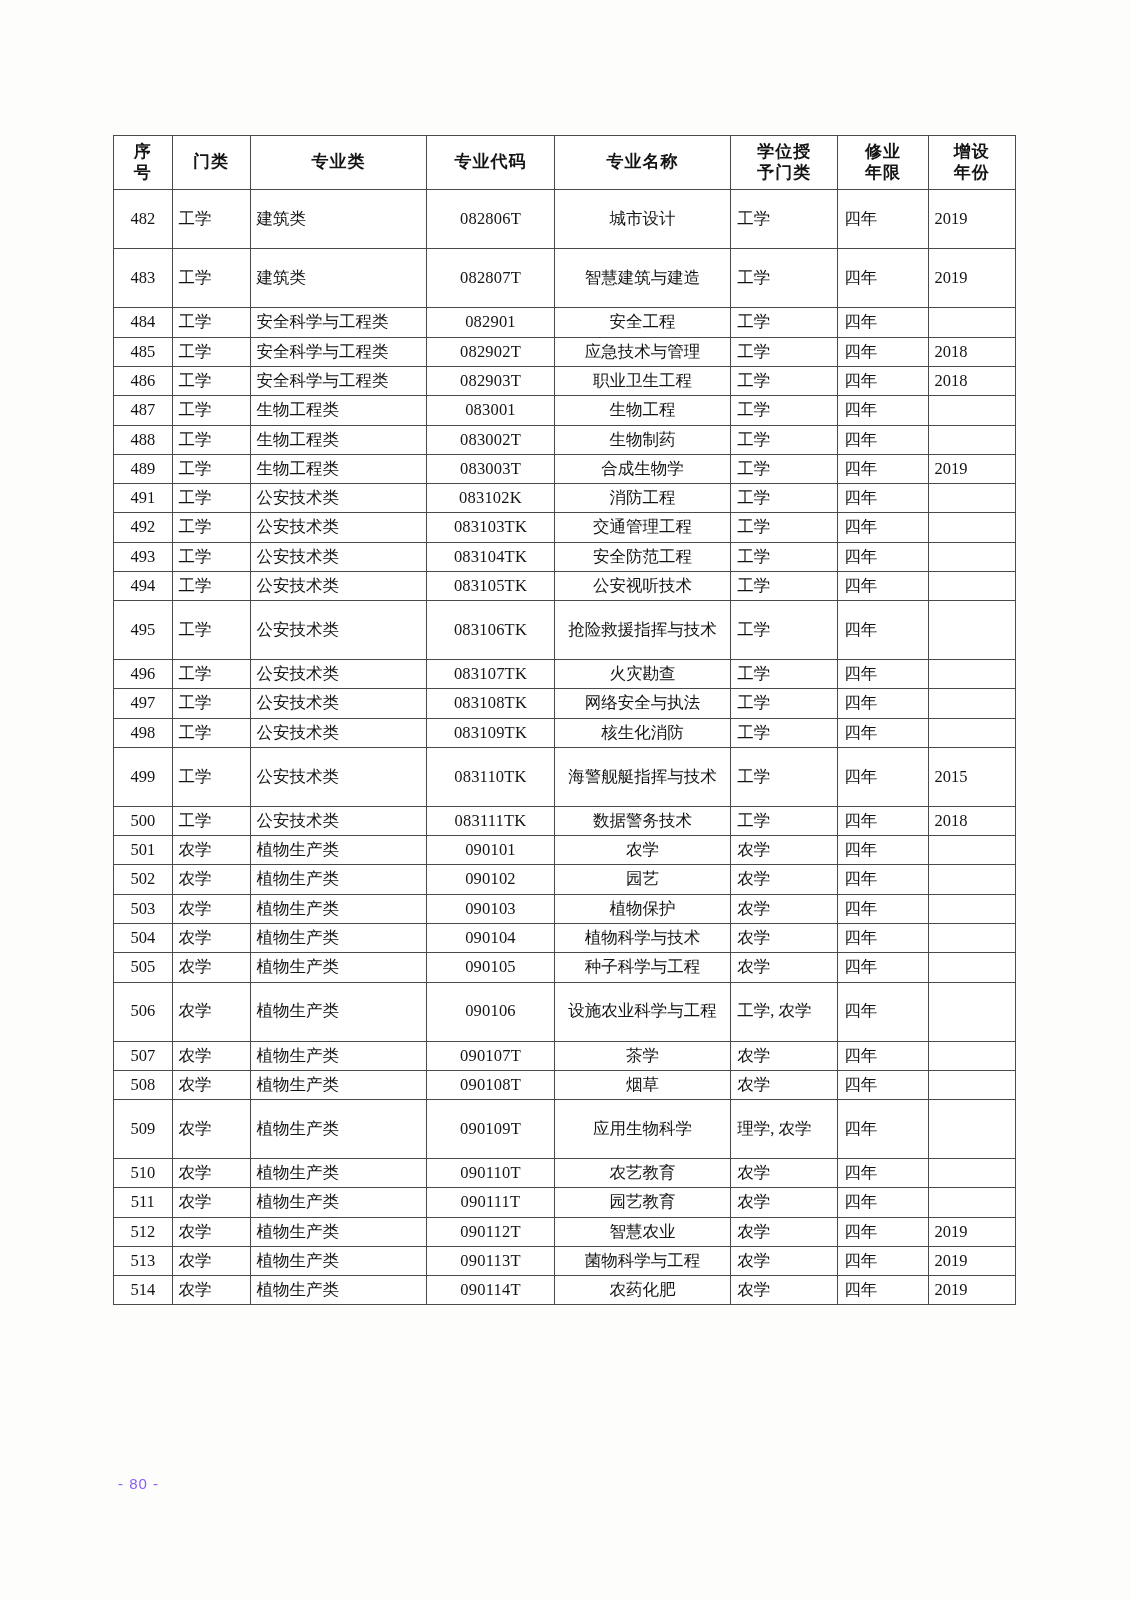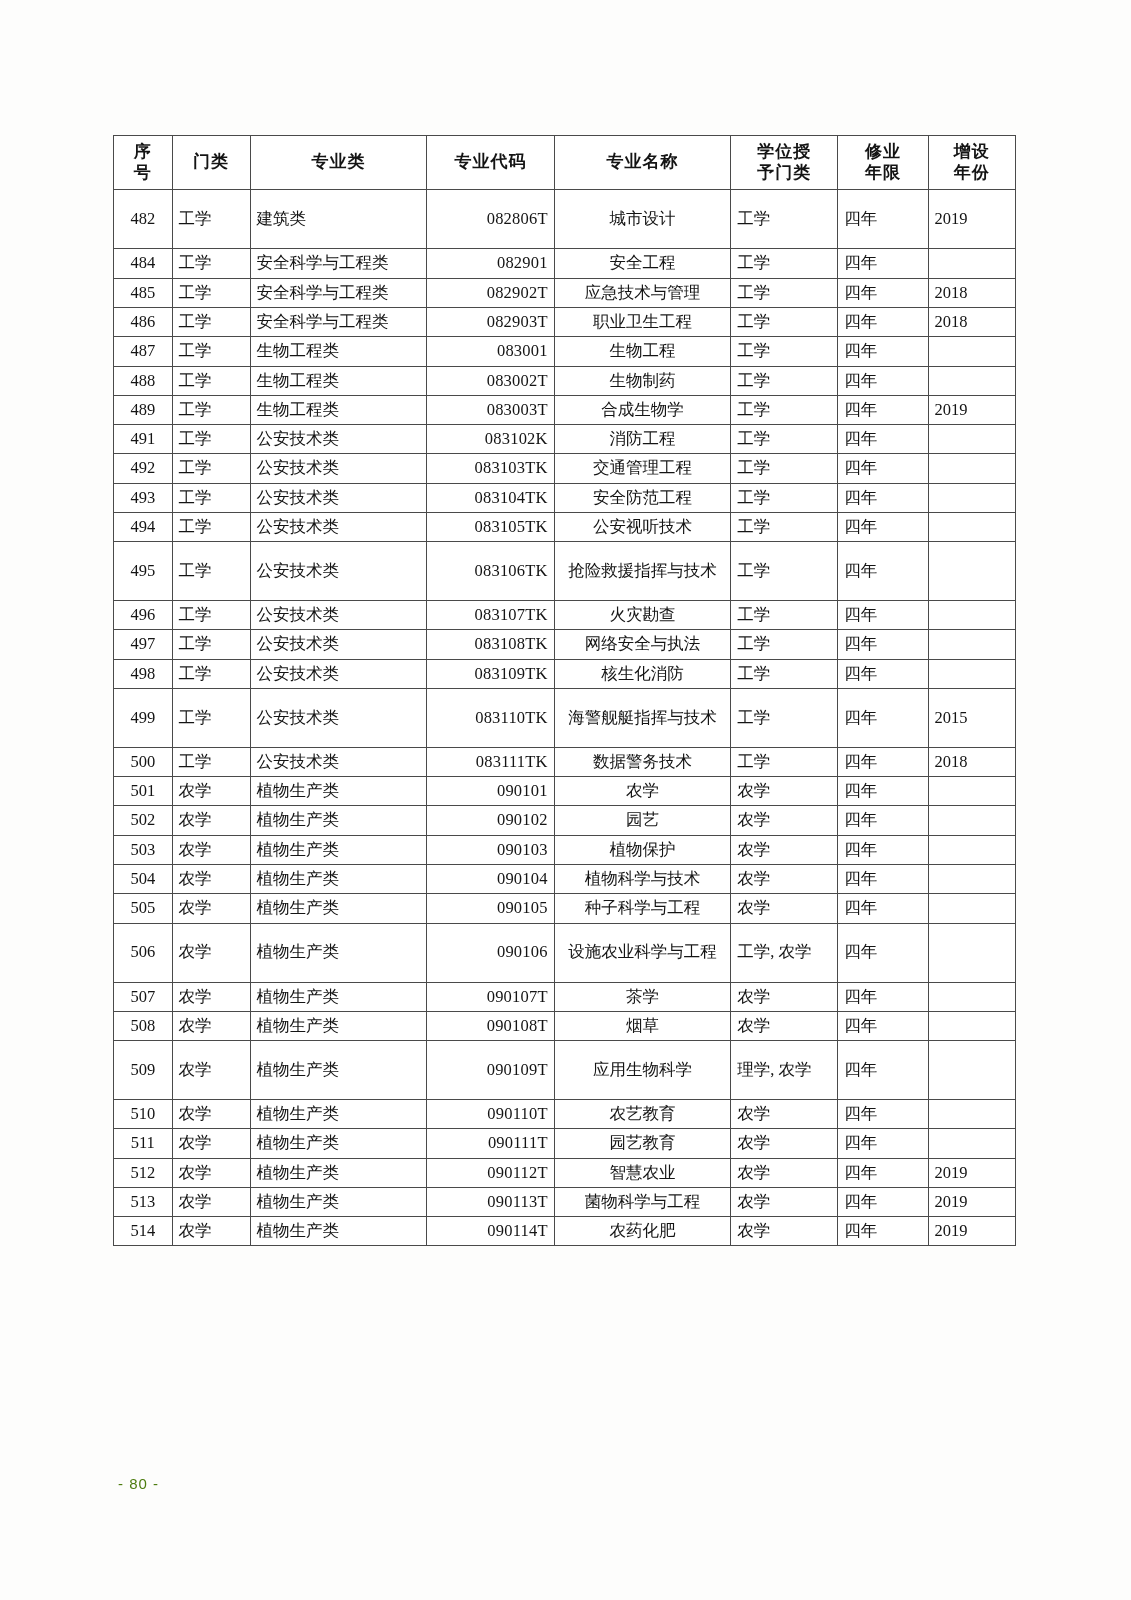--- a/index.html
+++ b/index.html
@@ -63,42 +63,42 @@
     line-height: 1.22;
   }
   td.num {
     text-align: center;
     font-family: "Liberation Serif", "DejaVu Serif", serif;
   }
   td.cat, td.grp, td.deg, td.yrs, td.added {
     text-align: left;
   }
   td.code {
-    text-align: right;
+    text-align: center;
     letter-spacing: 0.2px;
   }
   td.name {
     text-align: center;
   }
   td.yrs, td.added {
     text-align: left;
   }
   td.added {
     text-align: left;
   }
   tr.tall td {
     height: 52px;
   }
   .page-number {
     position: absolute;
     left: 118px;
     top: 1475px;
     font-size: 15px;
     letter-spacing: 1px;
-    color: #4d7c0f;
+    color: #8b5cf6;
     font-family: "Liberation Sans", sans-serif;
   }
 </style>
 </head>
 <body>
 
 <div class="page">
 
   <div class="table-wrap">
     <table class="major-table">
@@ -148,20 +148,30 @@
           <tr class="tall">
             <td class="num">482</td>
             <td class="cat">工学</td>
             <td class="grp">建筑类</td>
             <td class="code">082806T</td>
             <td class="name">城市设计</td>
             <td class="deg">工学</td>
             <td class="yrs">四年</td>
             <td class="added">2019</td>
           </tr>
+          <tr class="tall">
+            <td class="num">483</td>
+            <td class="cat">工学</td>
+            <td class="grp">建筑类</td>
+            <td class="code">082807T</td>
+            <td class="name">智慧建筑与建造</td>
+            <td class="deg">工学</td>
+            <td class="yrs">四年</td>
+            <td class="added">2019</td>
+          </tr>
           <tr>
             <td class="num">484</td>
             <td class="cat">工学</td>
             <td class="grp">安全科学与工程类</td>
             <td class="code">082901</td>
             <td class="name">安全工程</td>
             <td class="deg">工学</td>
             <td class="yrs">四年</td>
             <td class="added"></td>
           </tr>

